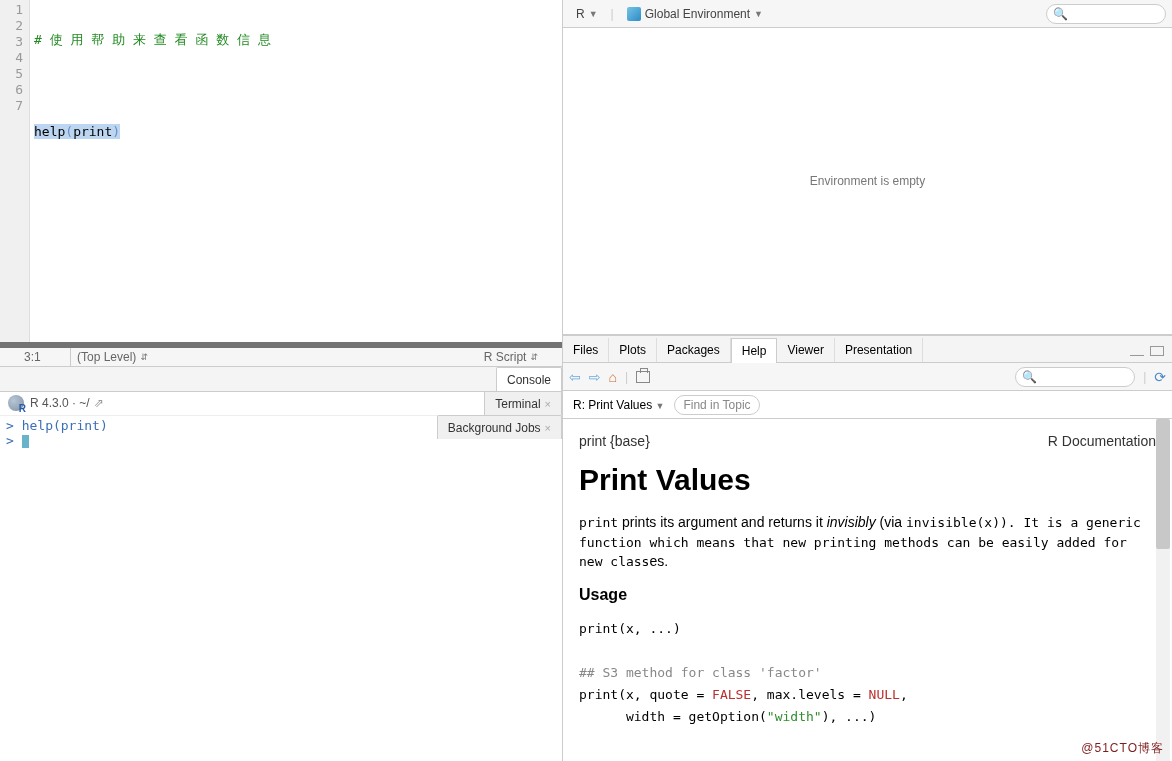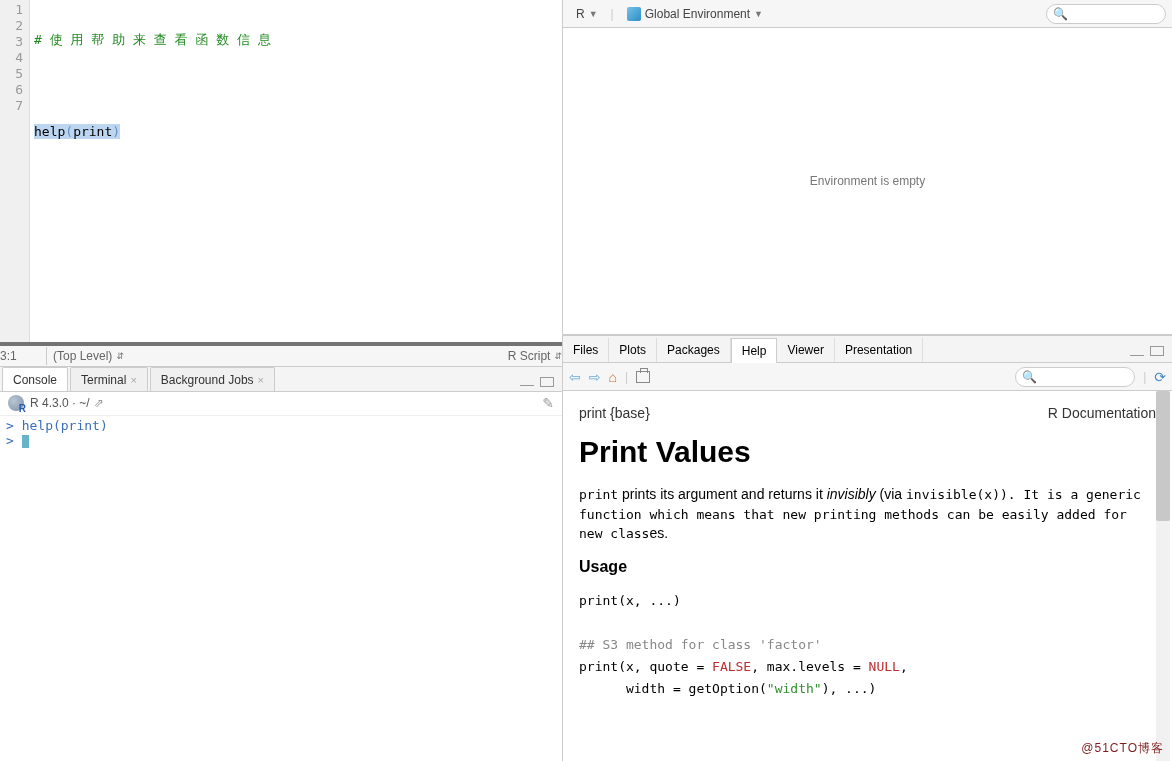--- a/index.html
+++ b/index.html
@@ -12,28 +12,28 @@
 .editor-area { flex: 1; display: flex; background: #fff; overflow: hidden; font-family: Consolas, monospace; font-size: 13px; }
 .gutter { background: #f0f0f0; color: #999; text-align: right; padding: 2px 6px 2px 4px; border-right: 1px solid #ddd; width: 30px; user-select: none; }
 .gutter div { height: 16px; line-height: 16px; }
 .code { padding: 2px 4px; white-space: pre; }
 .code div { height: 16px; line-height: 16px; }
 .comment { color: #228B22; }
 .ident { color: #000; }
 .sel { background: #bcd5f0; }
 .paren { color: #6a8fc2; }
 
-.editor-status { height: 24px; border-top: 4px solid #737373; background: #f6f6f6; display: flex; align-items: center; padding: 0 0; color: #666; font-size: 12px; justify-content: flex-end; }
+.editor-status { height: 24px; border-top: 6px solid #737373; background: #f6f6f6; display: flex; align-items: center; padding: 0 24px; color: #666; font-size: 12px; justify-content: flex-end; }
 .editor-status .pos { width: 40px; }
 .editor-status .scope { flex: 1; display: flex; align-items: center; gap: 4px; }
 .editor-status .rscript { color: #666; display:flex; align-items:center; gap:4px;}
 .sep-v { border-left: 1px solid #ccc; height: 18px; margin: 0 6px; }
 
 
-.tabbar { height: 26px; display: flex; align-items: flex-end; background: #f4f4f4; border-bottom: 1px solid #ccc; border-top: 1px solid #ccc; }
+.tabbar { height: 26px; display: flex; align-items: flex-end; background: #f4f4f4; border-bottom: 1px solid #ccc; border-top: 1px solid #ccc; flex-direction: column; }
 .tab { padding: 5px 10px 4px; border: 1px solid #ccc; border-bottom: none; margin-left: 2px; background: #f0f0f0; color: #333; font-size: 12px; border-radius: 2px 2px 0 0; position: relative; }
 .tab.active { background: #fff; }
 .tab .close { color: #aaa; margin-left: 4px; font-size: 11px; }
 .tab-spacer { flex: 1; }
 .tab-right-icons { display: flex; align-items: center; gap: 6px; padding: 0 8px 4px; color: #777; }
 
 
 .console-tool { height: 24px; display: flex; align-items: center; padding: 0 8px; background: #fff; border-bottom: 1px solid #eee; color: #555; }
 .r-logo { width:16px; height:16px; display:inline-block; background: radial-gradient(circle at 35% 35%, #b8c6d4 0%, #95a6b8 60%, #718097 100%); border-radius:50%; position:relative; margin-right:6px; }
 .r-logo::after{content:"R"; position:absolute; right:-2px; bottom:-3px; font-weight:bold; color:#2a5cab; font-size:10px;}
@@ -200,20 +200,24 @@
         <span style="color:#ccc">|</span>
         <span class="popup-icon"></span>
         <div style="flex:1"></div>
         <div class="search-box" style="width:120px">
             <span class="mag">🔍</span>
             <input style="">
           </div>
         <span style="color:#ccc">|</span>
         <span class="refresh">⟳</span>
       </div>
+      <div class="help-sub">
+        <span><span>R: Print Values</span> <span class="carat">▼</span></span>
+        <span class="find-box">Find in Topic</span>
+      </div>
       <div class="help-body">
         <div class="scrollbar-fake"></div>
         <div class="scrollbar-thumb"></div>
         <div class="help-header-row">
           <span>print {base}</span>
           <span>R Documentation</span>
         </div>
         <div class="help-h1">Print Values</div>
         <p class="help-p">
           <span class="mono">print</span><span> prints its argument and returns it </span><span class="italic">invisibly</span><span> (via </span><span class="mono link">invisible</span><span class="mono">(x)). It is a generic function which means that new printing methods can be easily added for new </span><span class="mono link">class</span><span>es.</span>

